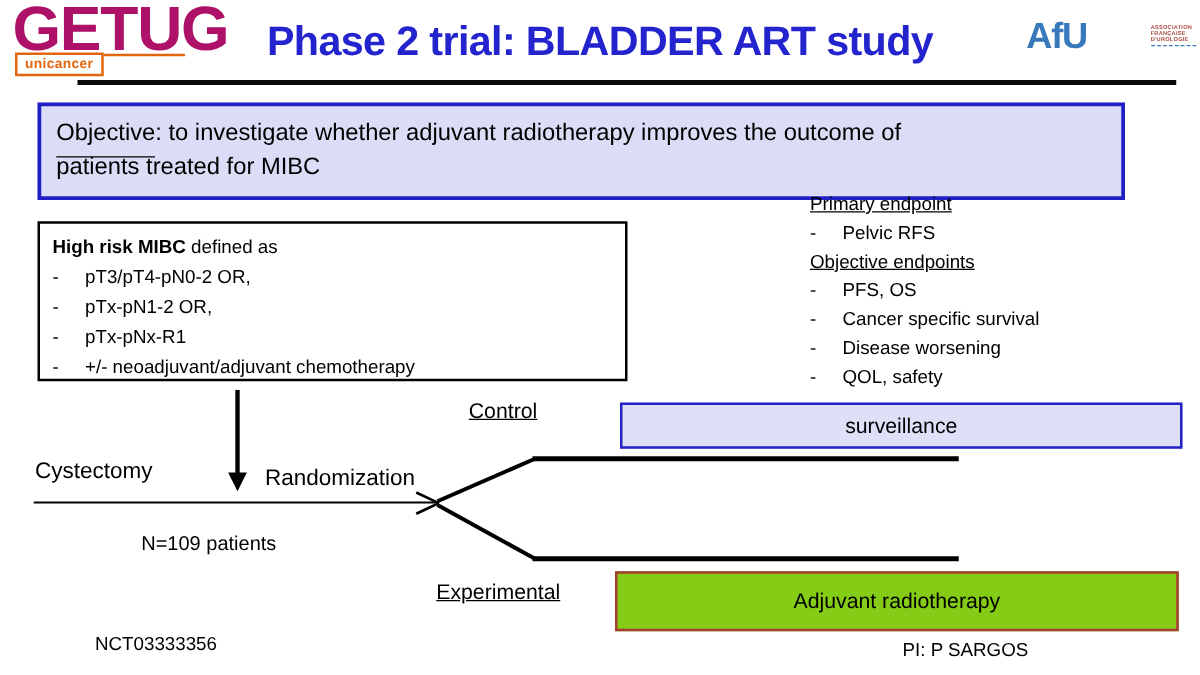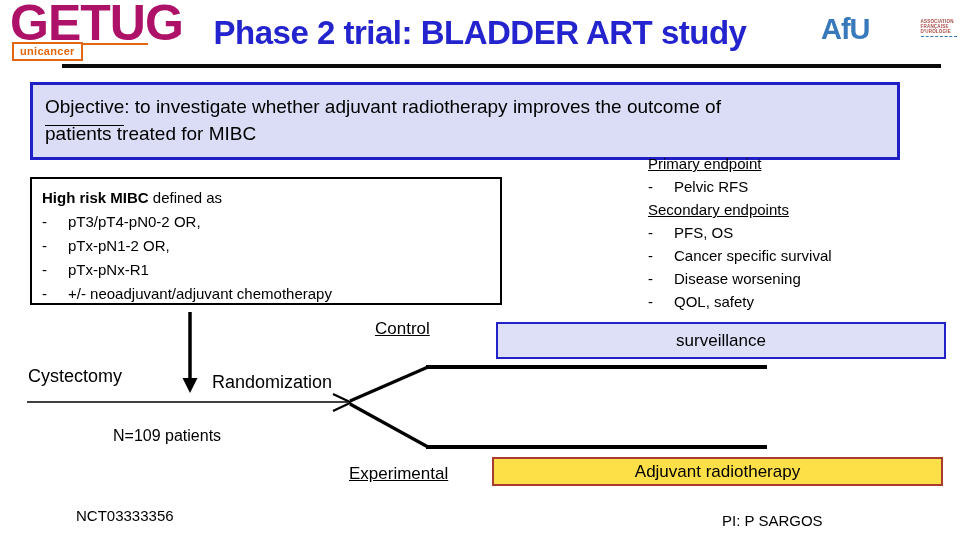--- a/index.html
+++ b/index.html
@@ -50,21 +50,21 @@
   .lbl-cystectomy{left:28px;top:366px;font-size:18px;}
   .lbl-randomization{left:212px;top:372px;font-size:18px;}
   .lbl-n{left:113px;top:427px;font-size:16px;}
   .lbl-control{left:375px;top:319px;font-size:17px;text-decoration:underline;}
   .lbl-experimental{left:349px;top:464px;font-size:17px;text-decoration:underline;}
   .arm-box{
     position:absolute;display:flex;align-items:center;justify-content:center;
     font-size:17px;color:#000;box-sizing:border-box;
   }
   .arm-control{left:496px;top:322px;width:450px;height:37px;background:#DEE0F8;border:2px solid #2222C8;}
-  .arm-exp{left:492px;top:457px;width:451px;height:29px;background:#fde047;border:2px solid #A93B32;}
+  .arm-exp{left:492px;top:457px;width:451px;height:48px;background:#84cc16;border:2px solid #A93B32;}
   
   .nct{position:absolute;left:28px;top:507px;font-size:15px;color:#000;margin-left:48px;}
   .pi{position:absolute;left:722px;top:512px;font-size:15px;color:#000;}
 </style>
 </head>
 <body>
 
 <div class="slide">
 
   <div class="getug">
@@ -110,21 +110,21 @@
         <span>+/- neoadjuvant/adjuvant chemotherapy</span>
       </div>
   </div>
 
   <div class="endpoints">
     <div class="ep-head">Primary endpoint</div>
     <div class="li-row">
         <span class="dash">-</span>
         <span>Pelvic RFS</span>
       </div>
-    <div class="ep-head">Secondary endpoints</div>
+    <div class="ep-head">Objective endpoints</div>
     <div class="li-row">
         <span class="dash">-</span>
         <span>PFS, OS</span>
       </div>
     <div class="li-row">
         <span class="dash">-</span>
         <span>Cancer specific survival</span>
       </div>
     <div class="li-row">
         <span class="dash">-</span>

